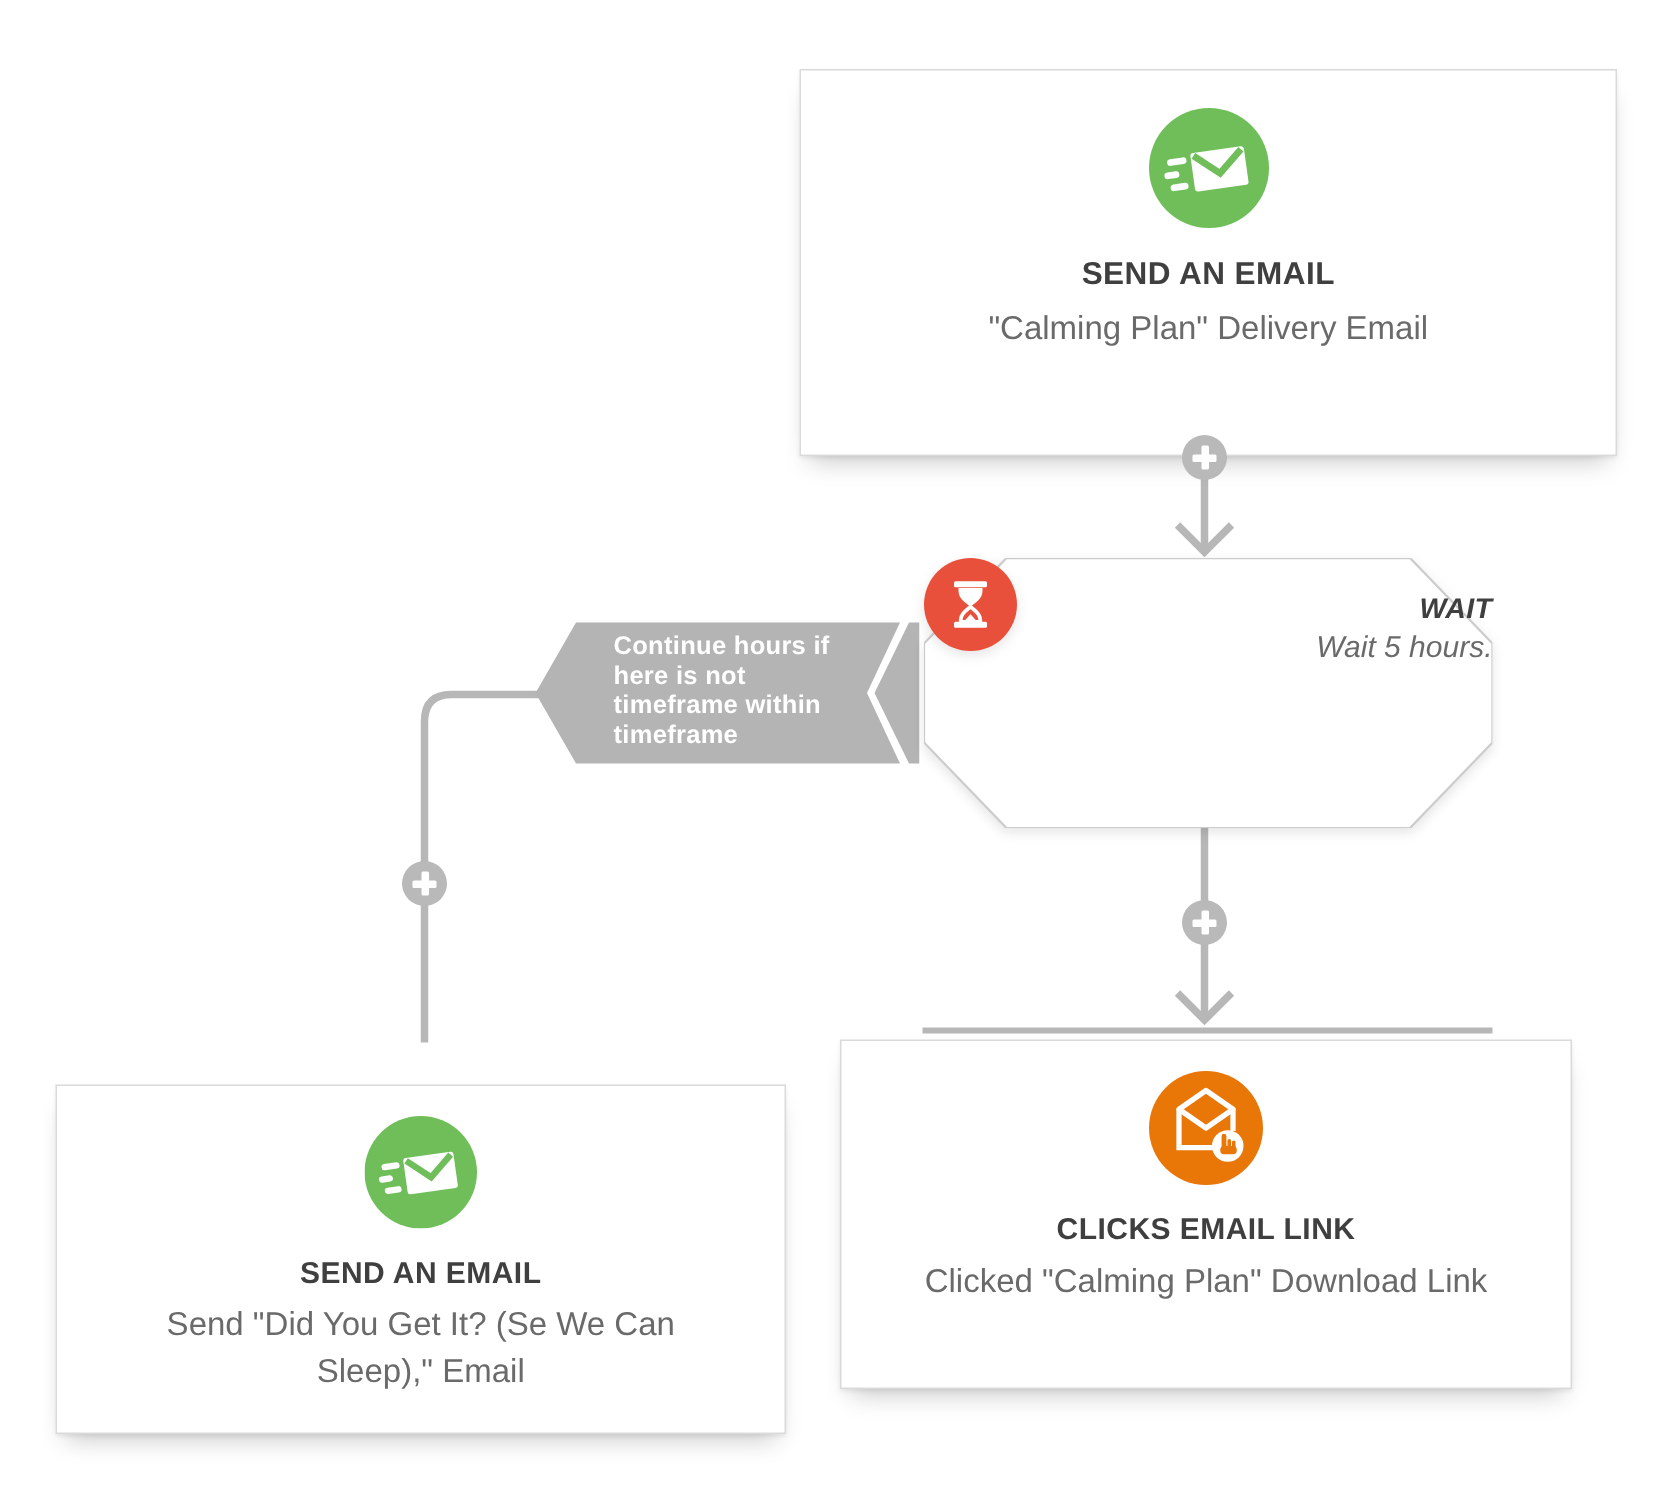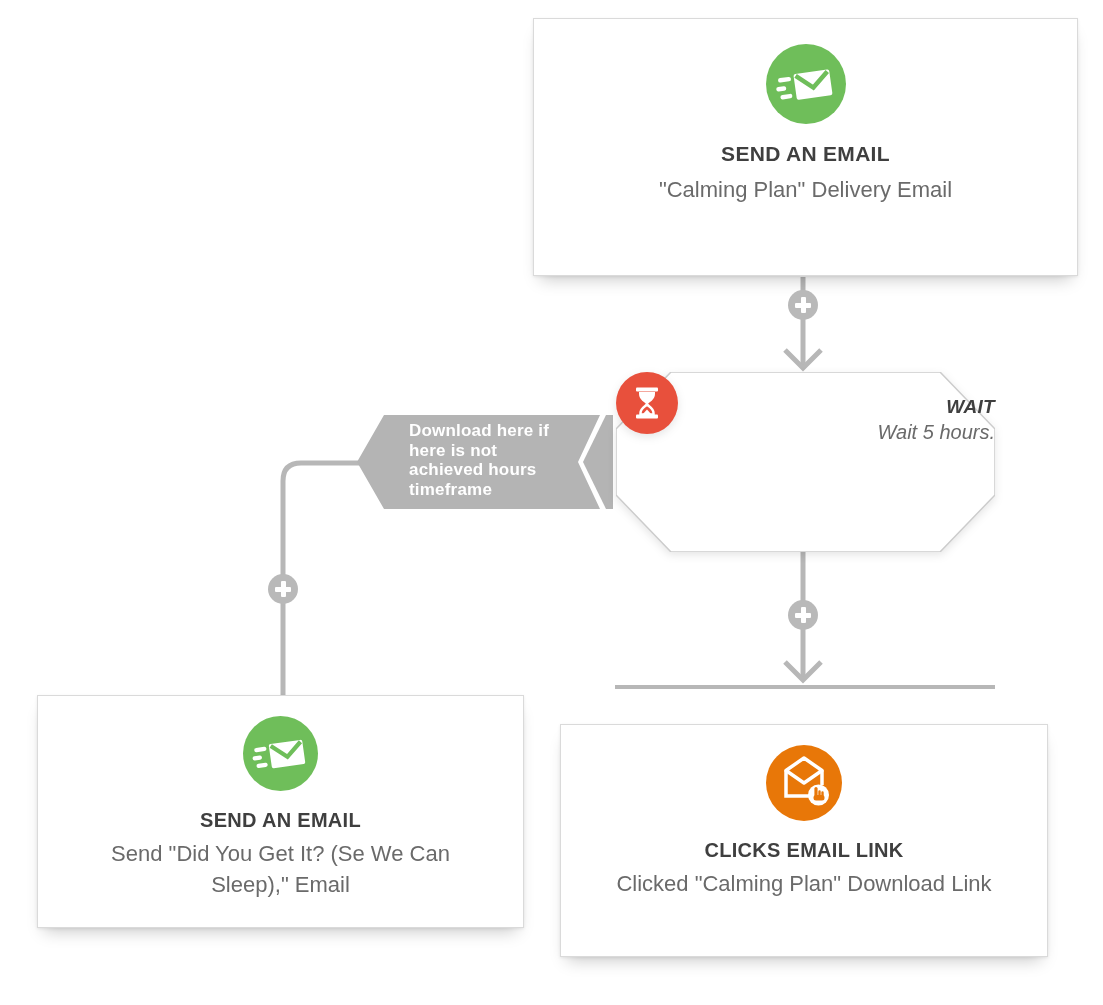--- a/index.html
+++ b/index.html
@@ -4,21 +4,21 @@
 <style>
   html,body{margin:0;padding:0;background:#ffffff;}
   .canvas{
     position:relative;width:1103px;height:1005px;background:#ffffff;overflow:hidden;
     font-family:"Liberation Sans", sans-serif;
   }
   svg.layer{position:absolute;left:0;top:0;width:1103px;height:1005px;}
   .node-card{
     position:absolute;background:#ffffff;border:1px solid #dadada;box-sizing:border-box;
     box-shadow:0 10px 16px -7px rgba(0,0,0,.22), 0 1px 3px rgba(0,0,0,.08);
-    display:flex;flex-direction:column;align-items:center;text-align:center;cursor:pointer;
+    display:flex;flex-direction:column;align-items:center;text-align:center;cursor:pointer;margin-top:28px;
   }
   .node-title{
     font-weight:700;color:#3f3f3f;font-size:21px;letter-spacing:.3px;line-height:1.25;
   }
   .node-desc{color:#6a6a6a;font-size:22px;line-height:31px;}
   .node-desc .line{display:block;}
   .icon-circle{border-radius:50%;flex:0 0 auto;}
   .plus-btn{
     position:absolute;width:30px;height:30px;border-radius:50%;background:#b9b9b9;cursor:pointer;
   }
@@ -42,21 +42,21 @@
     font-size:17px;font-weight:600;line-height:19.5px;letter-spacing:.2px;
   }
   .goal-banner-text .line{display:block;}
   
   .card-top{left:533px;top:18px;width:545px;height:258px;}
   .card-top .icon-circle{margin-top:25px;}
   .card-top .node-title{margin-top:13px;}
   .card-top .node-desc{margin-top:7px;}
   
   .card-bl{left:37px;top:695px;width:487px;height:233px;}
-  .card-br{left:560px;top:724px;width:488px;height:233px;text-align:right;}
+  .card-br{left:560px;top:665px;width:488px;height:233px;text-align:right;}
   .card-bl .icon-circle,.card-br .icon-circle{margin-top:20px;}
   .card-bl .node-title,.card-br .node-title{margin-top:13px;font-size:20px;}
   .card-bl .node-desc,.card-br .node-desc{margin-top:5px;font-size:22px;}
 </style>
 </head>
 <body>
 
 <div class="canvas">
 
   <svg class="layer" viewBox="0 0 1103 1005">
@@ -75,23 +75,23 @@
 
     <path d="M362,463 L301,463 Q283,463 283,481 L283,695" stroke="#b7b7b7" stroke-width="5" fill="none"></path>
   </svg>
 
   <div class="goal-banner">
     <svg width="256" height="96" viewBox="0 0 256 96">
       <polygon points="0,48 27,1 243,1 221,48 243,95 27,95" fill="#b4b4b4"></polygon>
       <polygon points="249,1 256,1 256,95 249,95 226,48" fill="#b4b4b4"></polygon>
     </svg>
     <div class="goal-banner-text">
-        <span class="line">Download here if</span>
+        <span class="line">Continue hours if</span>
         <span class="line">here is not</span>
-        <span class="line">achieved hours</span>
+        <span class="line">timeframe within</span>
         <span class="line">timeframe</span>
       </div>
   </div>
 
   <div class="node-card card-top">
     <div class="icon-circle">
       <svg width="80" height="80" viewBox="0 0 80 80">
         <circle cx="40" cy="40" r="40" fill="#6fbe5a"></circle>
         <g transform="rotate(-8 44 41)">
           <rect x="29" y="28" width="36" height="26" rx="2" fill="#ffffff"></rect>

